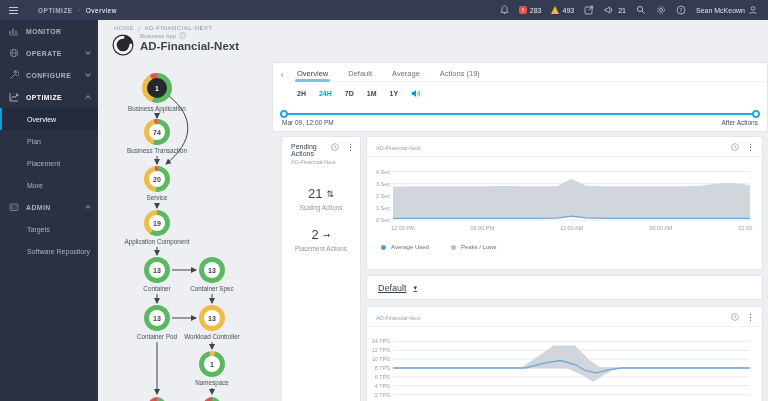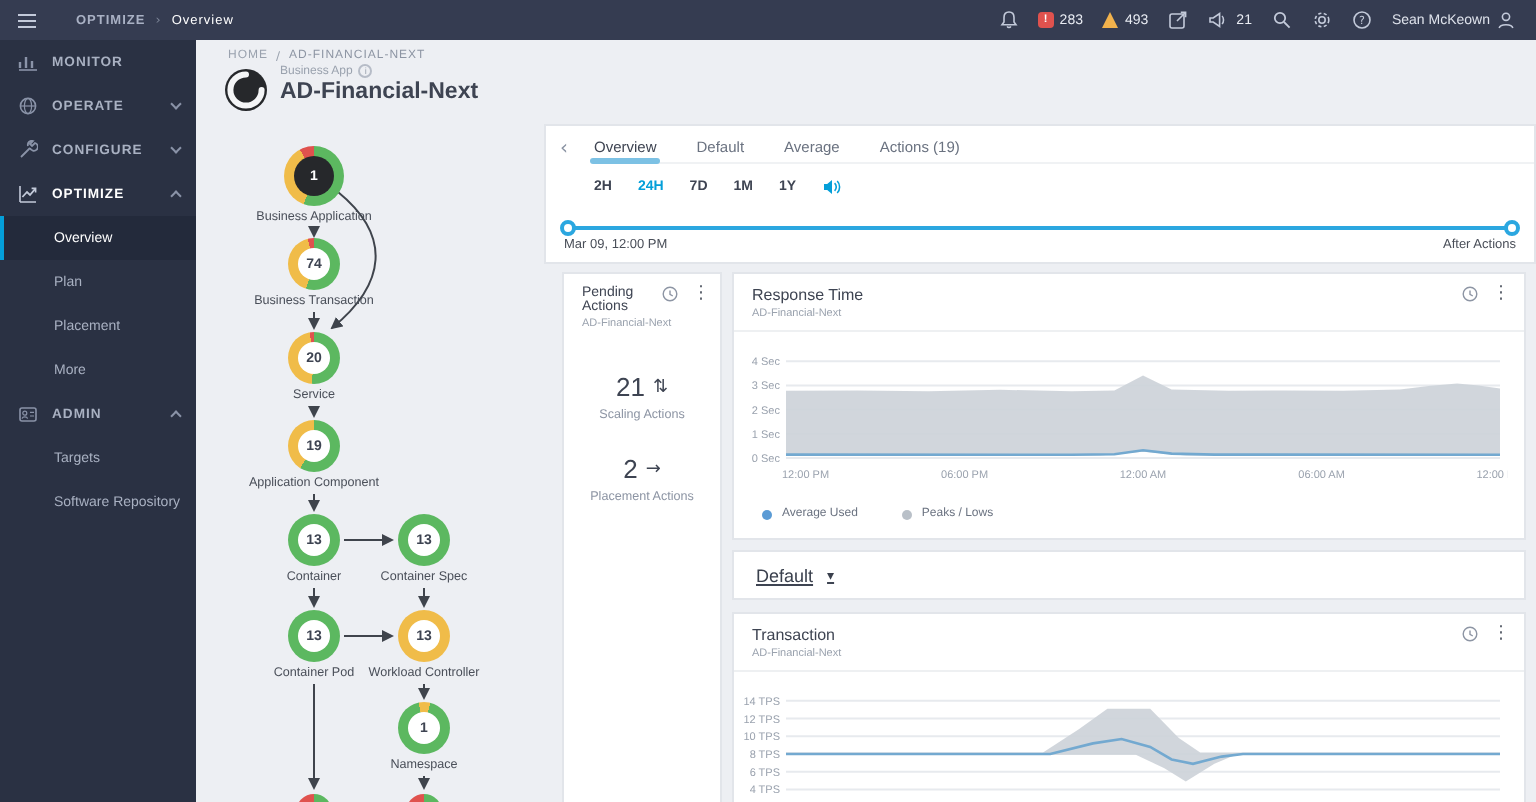--- a/index.html
+++ b/index.html
@@ -365,21 +365,20 @@
         <div class="val">
             <span>2</span>
             <span class="vicon glyph">→</span>
           </div>
         <div class="plabel">Placement Actions</div>
       </div>
     </div>
 
     <div class="card respcard">
       <div class="card-head divided">
-        <div class="card-title">Response Time</div>
         <div class="card-sub">AD-Financial-Next</div>
         <div class="card-icons">
           <svg class="clockicon" width="8" height="8" viewBox="0 0 8 8">
               <circle cx="4" cy="4" r="3.4" fill="none" stroke="#8d95a4" stroke-width="0.7"></circle>
               <path d="M4 2.2 L4 4.2 L5.4 5" fill="none" stroke="#8d95a4" stroke-width="0.7"></path>
             </svg>
           <span class="kebab glyph">⋮</span>
         </div>
       </div>
       <div class="chartwrap">
@@ -415,21 +414,20 @@
       </div>
     </div>
 
     <div class="defaultbar">
       <span class="dl">Default</span>
       <span class="caret glyph">▾</span>
     </div>
 
     <div class="card transcard">
       <div class="card-head divided">
-        <div class="card-title">Transaction</div>
         <div class="card-sub">AD-Financial-Next</div>
         <div class="card-icons">
           <svg class="clockicon" width="8" height="8" viewBox="0 0 8 8">
               <circle cx="4" cy="4" r="3.4" fill="none" stroke="#8d95a4" stroke-width="0.7"></circle>
               <path d="M4 2.2 L4 4.2 L5.4 5" fill="none" stroke="#8d95a4" stroke-width="0.7"></path>
             </svg>
           <span class="kebab glyph">⋮</span>
         </div>
       </div>
       <div class="chartwrap">

